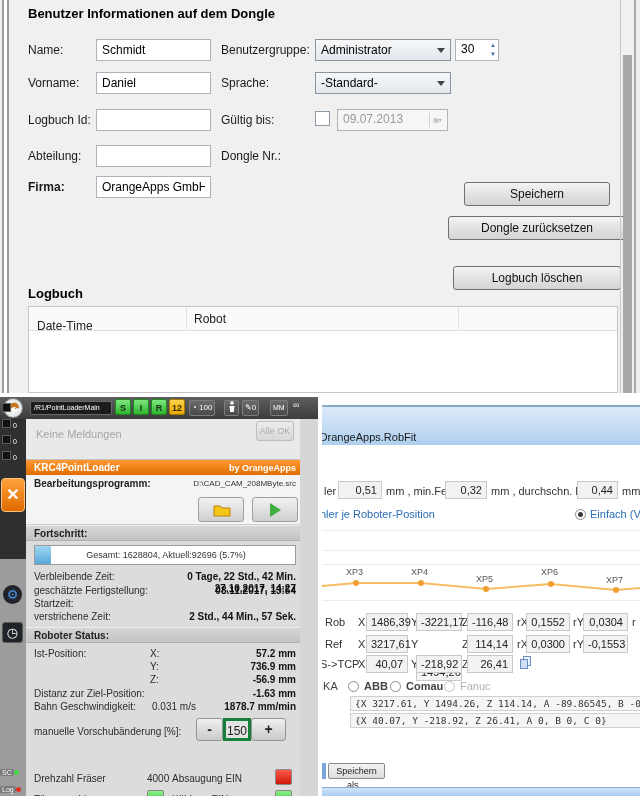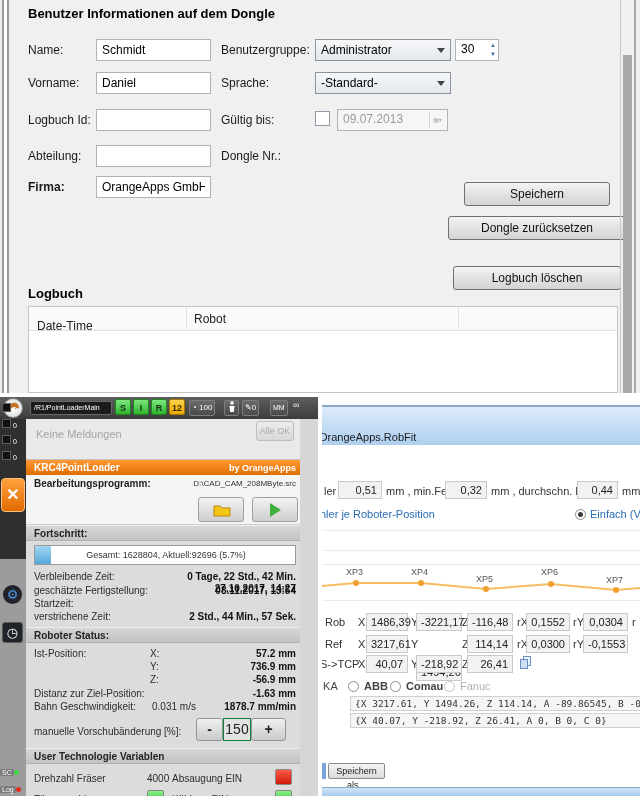--- a/index.html
+++ b/index.html
@@ -46,21 +46,21 @@
   .orangebar { left:0; top:41px; width:274px; height:15px; background:linear-gradient(#ff9833,#e06e00); color:#fff; }
   .whitearea { left:0; top:56px; width:274px; height:50px; background:#f4f4f4; border-bottom:1px solid #cfcfcf; }
   .padbtn { background:linear-gradient(#f2f2f2,#cfcfcf); border:1px solid #9f9f9f; border-radius:3px; }
   .secthdr { background:linear-gradient(#d6d6d6,#c3c3c3); border-top:1px solid #eee; border-bottom:1px solid #b0b0b0; font-size:10px; font-weight:bold; color:#222; padding:2px 8px; }
   .padlbl { font-size:10px; color:#2c2c2c; }
   .padval { font-size:10px; color:#111; font-weight:bold; }
   .pbar { background:#fff; border:1px solid #9a9a9a; }
   .pfill { background:linear-gradient(#9fd6f2,#59a8dc); }
   .pbartext { font-size:9px; color:#333; text-align:center; }
   .feedbtn { background:linear-gradient(#f0f0f0,#cacaca); border:1px solid #949494; border-radius:3px; font-size:14px; font-weight:bold; color:#222; text-align:center; }
-  .feedval { background:#e2e2e2; border:1px solid #15803d; font-size:14px; color:#222; text-align:center; }
+  .feedval { background:#e2e2e2; border:3px solid #15803d; font-size:12px; color:#222; text-align:center; }
   .led { width:17px; height:16px; border:1px solid #888; border-radius:2px; }
   .chip { background:#7a7a7a; color:#fff; font-size:7px; border-radius:2px; padding:0 2px; line-height:9px; }
   .dot { width:5px; height:5px; border-radius:50%; display:inline-block; }
 
   
   .robfit { left:322px; top:397px; width:318px; height:403px; background:#fff; overflow:hidden; }
   .rf-titlebar { left:0; top:8px; width:318px; height:40px; background:linear-gradient(#dcebf9,#aecfef); border-top:2px solid #89a8c6; }
   .rf-title { font-size:11px; color:#1a1a1a; }
   .rf-frag { font-size:11px; color:#333; white-space:nowrap; }
   .rf-box { background:#f2f2f2; border:1px solid #c9c9c9; height:18px; font-size:11px; color:#222; text-align:right; padding:2px 4px; white-space:nowrap; }
@@ -225,21 +225,20 @@
       <div class="abs padval" style="right:4px; top:269px;">-1.63 mm</div>
       <div class="abs padlbl" style="left:8px; top:282px;">Bahn Geschwindigkeit:</div>
       <div class="abs padlbl" style="left:126px; top:282px;">0.031 m/s</div>
       <div class="abs padval" style="right:4px; top:282px;">1878.7 mm/min</div>
 
       <div class="abs padlbl" style="left:8px; top:307px;">manuelle Vorschubänderung [%]:</div>
       <div class="abs feedbtn" style="left:170px; top:299px; width:27px; height:23px; line-height:21px;">-</div>
       <div class="abs feedval" style="left:197px; top:299px; width:28px; height:23px; line-height:21px;">150</div>
       <div class="abs feedbtn" style="left:225px; top:299px; width:35px; height:23px; line-height:21px;">+</div>
 
-      <div class="abs secthdr" style="left:0; top:329px; width:274px; height:16px;">User Technologie Variablen</div>
       <div class="abs padlbl" style="left:8px; top:354px;">Drehzahl Fräser</div>
       <div class="abs padlbl" style="left:121px; top:354px;">4000</div>
       <div class="abs padlbl" style="left:146px; top:354px;">Absaugung EIN</div>
       <div class="abs led" style="left:249px; top:350px; background:linear-gradient(#ff5a4a,#d01808);"></div>
       <div class="abs padlbl" style="left:8px; top:375px;">Türe geschlossen</div>
       <div class="abs led" style="left:121px; top:371px; background:linear-gradient(#8af08a,#22c022);"></div>
       <div class="abs padlbl" style="left:146px; top:375px;">Kühlung EIN</div>
       <div class="abs led" style="left:249px; top:371px; background:linear-gradient(#8af08a,#22c022);"></div>
     </div>
   </div>

